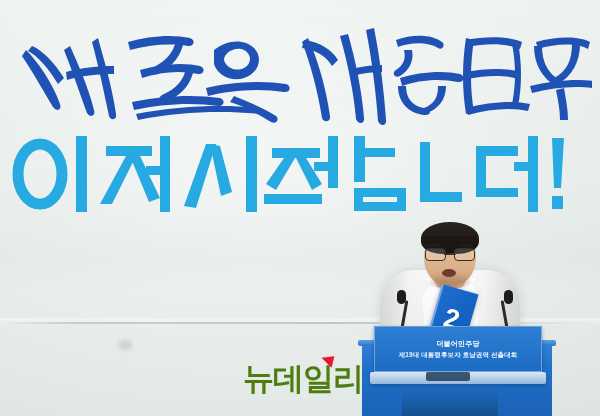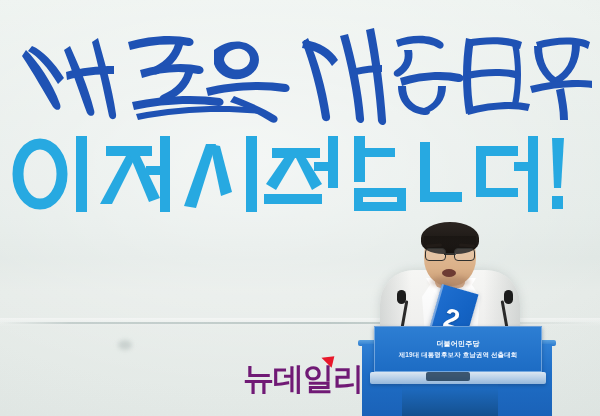--- a/index.html
+++ b/index.html
@@ -160,21 +160,21 @@
   .podium-shadow{
     position:absolute;left:0px;top:150px;width:200px;height:44px;
     background:radial-gradient(60% 70% at 50% 20%,rgba(10,40,80,.22),rgba(10,40,80,0) 70%);
   }
 
   
   .watermark{
     position:absolute;left:243px;top:360px;height:34px;display:flex;align-items:flex-end;
   }
   .wm-text{
-    font-size:31px;font-weight:700;color:#701a75;letter-spacing:-1px;line-height:31px;
+    font-size:31px;font-weight:700;color:#4d7c0f;letter-spacing:-1px;line-height:31px;
     font-family:"Liberation Sans","DejaVu Sans",sans-serif;
   }
   .wm-mark{
     position:absolute;left:79px;top:-3px;width:0;height:0;
     border-left:9px solid transparent;border-right:4px solid transparent;border-top:11px solid #e8182b;
     transform:rotate(-6deg);
   }
 </style>
 </head>
 <body>

